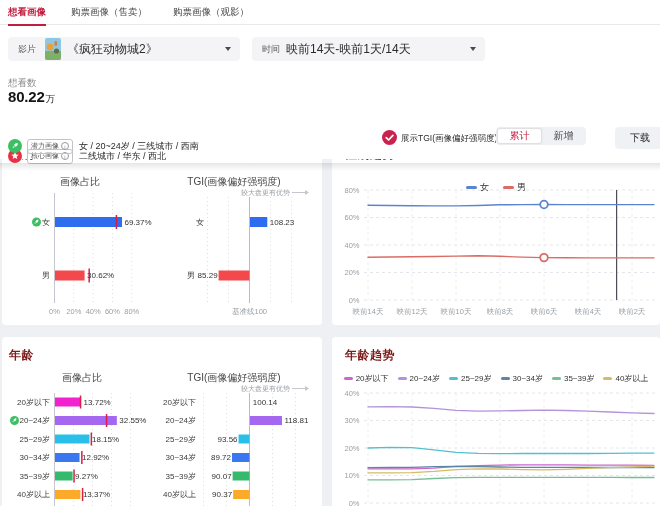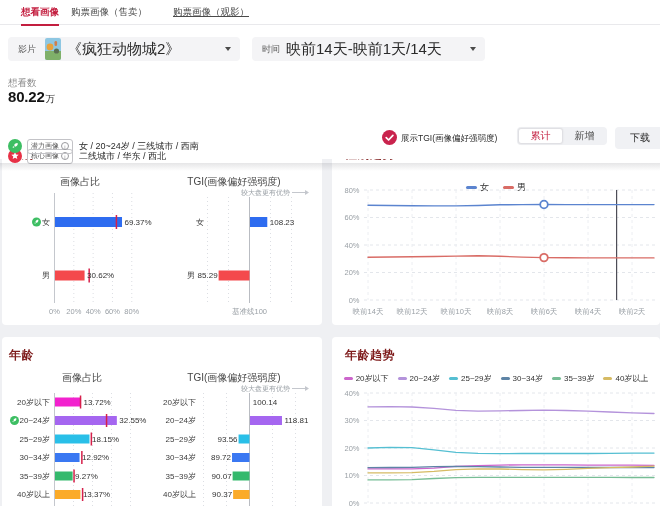--- a/index.html
+++ b/index.html
@@ -35,31 +35,31 @@
   
   #header { position:absolute; left:0; top:0; width:660px; height:159px; background:#fff; z-index:10; }
   #header-shadow { position:absolute; left:0; top:163px; width:660px; height:8px; z-index:12;
     background:linear-gradient(to bottom, rgba(60,60,70,0.13), rgba(60,60,70,0)); }
 
   
   #tabbar { position:absolute; left:0; top:0; width:660px; height:25px; border-bottom:1px solid #e9e9ec; }
   .tab { position:absolute; top:0; height:25px; line-height:23px; font-size:9.5px; color:#4a4a4a; cursor:pointer; white-space:nowrap; }
   .tab.active { color:#c31e3f; font-weight:bold; }
   .tab.active::after { content:""; position:absolute; left:0; right:0; bottom:-1px; height:2px; background:#c31e3f; }
-  #tab-0 { left:21px; }
+  #tab-0 { left:8px; }
   #tab-1 { left:71px; }
-  #tab-2 { left:173px;text-decoration:underline; }
+  #tab-2 { left:173px; }
 
   
   .filter-box { position:absolute; top:37px; height:24px; background:#f4f4f6; border-radius:4px;
     display:flex; align-items:center; }
   #filter-movie { left:8px; width:232px; }
   #filter-time  { left:252px; width:233px; }
   .filter-label { font-size:9px; color:#5a5a5a; margin-left:10px; white-space:nowrap; }
-  .filter-value { font-size:15px; color:#2b2b2b; margin-left:6px; white-space:nowrap; }
+  .filter-value { font-size:12px; color:#2b2b2b; margin-left:6px; white-space:nowrap; }
   .poster { width:16px; height:22px; border-radius:2px; margin-left:9px; overflow:hidden; flex:none; }
   .caret { position:absolute; right:9px; top:10px; width:0; height:0;
     border-left:3.5px solid transparent; border-right:3.5px solid transparent; border-top:4px solid #4a4a4a; }
 
   
   #stat-label { position:absolute; left:8px; top:77px; font-size:9.5px; color:#8a8a8a; }
   #stat-row { position:absolute; left:8px; top:88px; display:flex; align-items:baseline; }
   #stat-value { font-size:15px; font-weight:bold; color:#141414; letter-spacing:-0.2px; }
   #stat-unit { font-size:9.5px; color:#2b2b2b; margin-left:1px; }
 
@@ -71,21 +71,21 @@
   .pill { display:flex; align-items:center; margin-left:5px; border:1px solid #c3c3c7; border-radius:3px;
     height:15px; padding:0 3px; }
   .pill .tag { font-size:7px; color:#4f4f4f; }
   .pill .info { width:8px; height:8px; border:1px solid #9a9a9e; border-radius:50%; margin-left:2px;
     font-size:6px; line-height:8px; text-align:center; color:#9a9a9e; font-style:normal; }
   .insight .txt { font-size:9px; color:#2b2b2b; margin-left:6px; white-space:nowrap; }
 
   
   #tgi-check { position:absolute; left:382px; top:130px; width:15px; height:15px; cursor:pointer; }
   #tgi-label { position:absolute; left:401px; top:133px; font-size:8.5px; color:#2b2b2b; white-space:nowrap;text-align:right; }
-  #segmented { position:absolute; left:517px; top:127px; width:90px; height:18px; background:#f0f1f4;
+  #segmented { position:absolute; left:496px; top:127px; width:90px; height:18px; background:#f0f1f4;
     border-radius:4px; display:flex; padding:1px; }
   .seg { flex:1; font-size:10px; color:#4f4f4f; display:flex; align-items:center; justify-content:center;
     border-radius:3px; cursor:pointer; }
   .seg.active { background:#fff; color:#c31e3f; border:1px solid #e0e0e4; box-shadow:0 0 2px rgba(0,0,0,.08); }
   #btn-download { position:absolute; left:615px; top:127px; width:50px; height:22px; background:#f0f1f4;
     border-radius:4px; font-size:10px; color:#2b2b2b; display:flex; align-items:center; justify-content:center;
     cursor:pointer; border:none; }
 
   svg text { font-family:"Liberation Sans", sans-serif; }
 </style>

